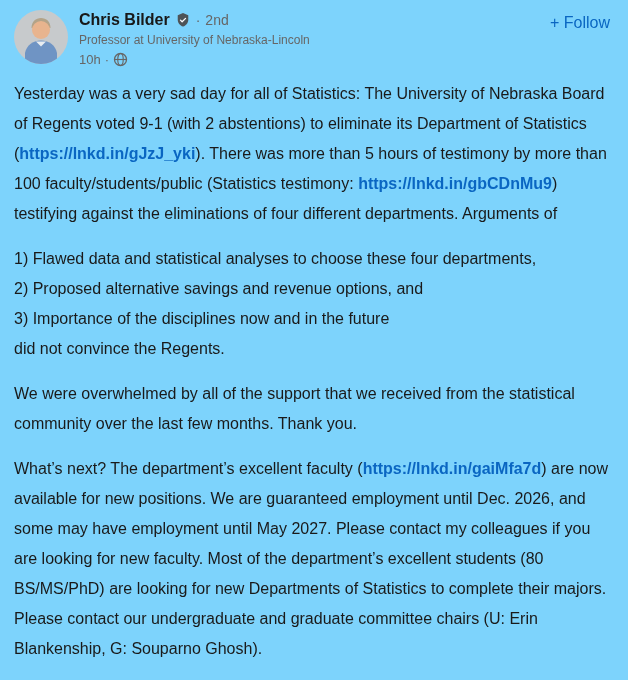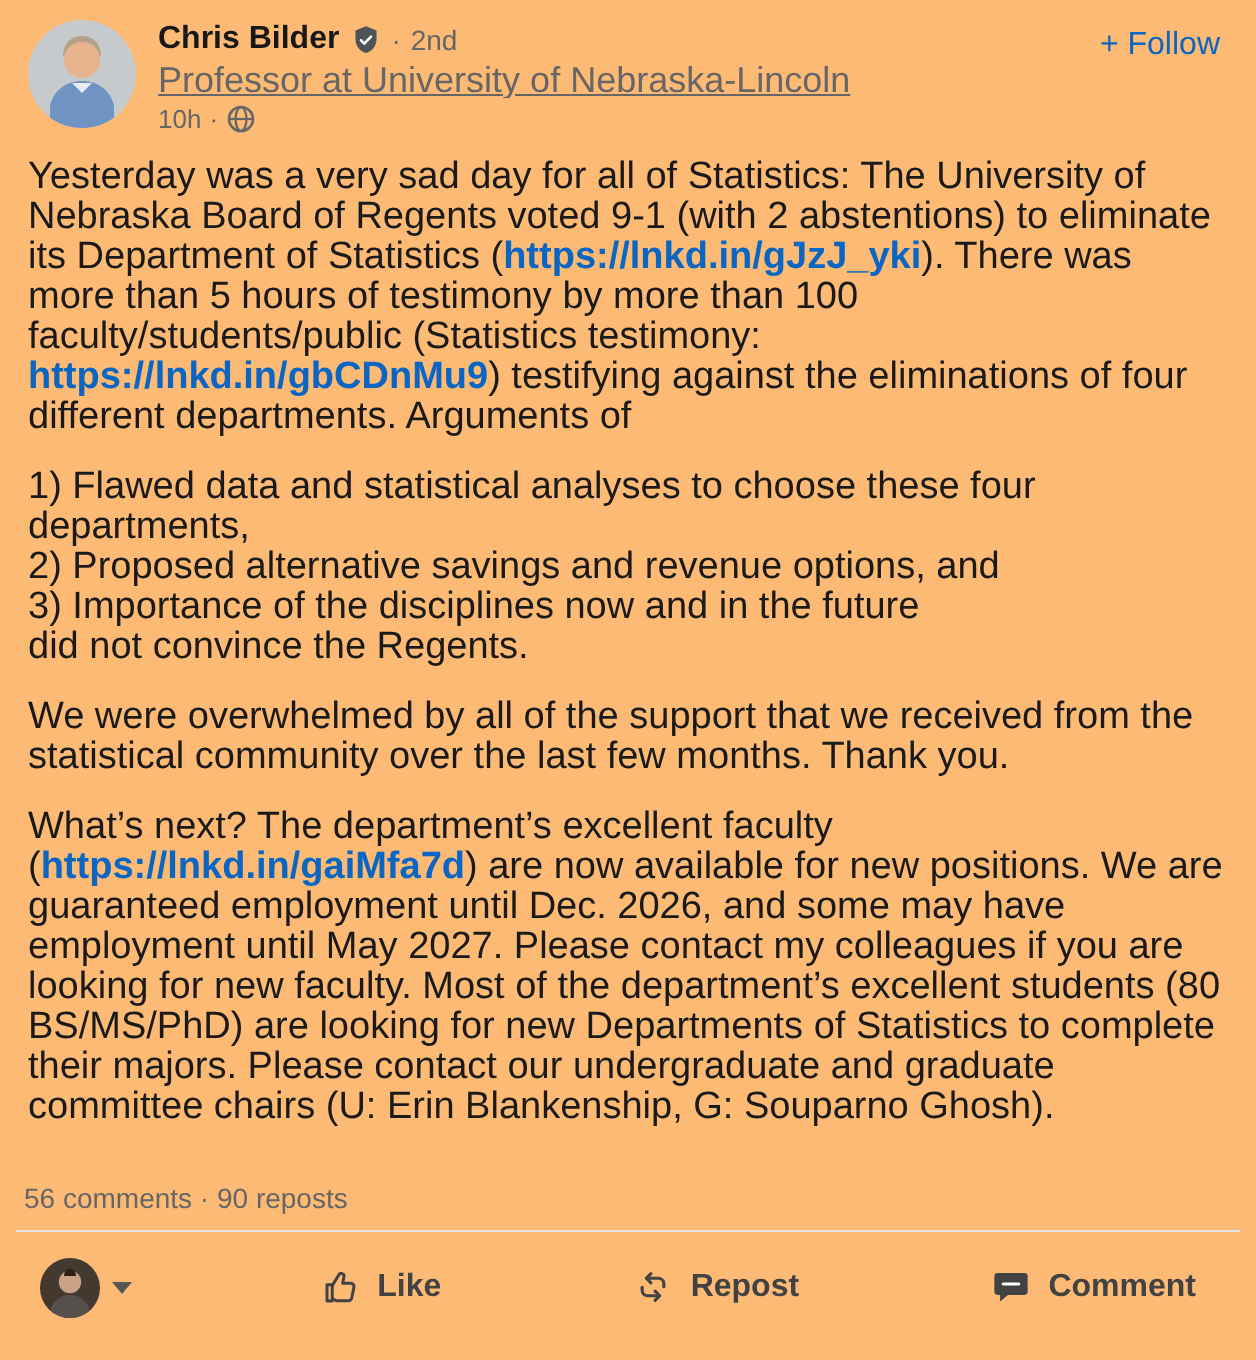--- a/index.html
+++ b/index.html
@@ -1,38 +1,38 @@
 <!DOCTYPE html>
 <html><head>
 <meta charset="utf-8">
 <style>
   * { margin:0; padding:0; box-sizing:border-box; }
   html,body { background:#ffffff; }
   .card {
-    width:628px; height:680px; background:#fdba74;
+    width:628px; height:680px; background:#7dd3fc;
     font-family:"Liberation Sans", sans-serif;
     overflow:hidden; position:relative;
   }
   
   .header { display:flex; align-items:flex-start; padding:10px 16px 0 14px; }
   .avatar-lg { width:54px; height:54px; border-radius:50%; overflow:hidden; flex:0 0 54px; cursor:pointer; }
   .avatar-lg svg { display:block; }
   .header-info { margin-left:11px; flex:1; min-width:0; }
   .name-row { display:flex; align-items:center; gap:5px; line-height:20px; cursor:pointer; }
   .name { font-size:16px; font-weight:700; color:#181818; }
   .badge-icon { display:inline-flex; align-items:center; }
   .degree-sep, .degree { font-size:14px; color:#666; }
-  .headline { font-size:18px; color:#666; line-height:18px; margin-top:1px;
-              white-space:nowrap; overflow:hidden; text-overflow:ellipsis;text-decoration:underline; }
+  .headline { font-size:12px; color:#666; line-height:18px; margin-top:1px;
+              white-space:nowrap; overflow:hidden; text-overflow:ellipsis; }
   .meta-row { display:flex; align-items:center; gap:4px; font-size:13px; color:#666; margin-top:3px; }
   .follow-btn { font-size:16px; font-weight:400; color:#0a66c2; white-space:nowrap;
                 padding:4px 2px; cursor:pointer; background:none; border:none;
                 font-family:"Liberation Sans", sans-serif; }
   
-  .post-body { padding:12px 14px 0 14px; font-size:19px; line-height:20px; color:#1a1a1a; }
+  .post-body { padding:12px 14px 0 14px; font-size:16px; line-height:30px; color:#1a1a1a; }
   .para { white-space:pre-wrap; margin-bottom:15px; }
   .para:last-child { margin-bottom:18px; }
   .post-link { color:#0a66c2; font-weight:700; cursor:pointer; text-decoration:none; }
   
   .social-row { display:flex; align-items:center; justify-content:space-between;
                 padding:9px 14px 8px 12px; font-size:14px; color:#666; }
   .social-left { display:flex; align-items:center; cursor:pointer; }
   .reaction-stack { display:flex; align-items:center; margin-right:6px; }
   .reaction { width:16px; height:16px; border-radius:50%; border:1px solid #fff;
               display:flex; align-items:center; justify-content:center; position:relative; }

